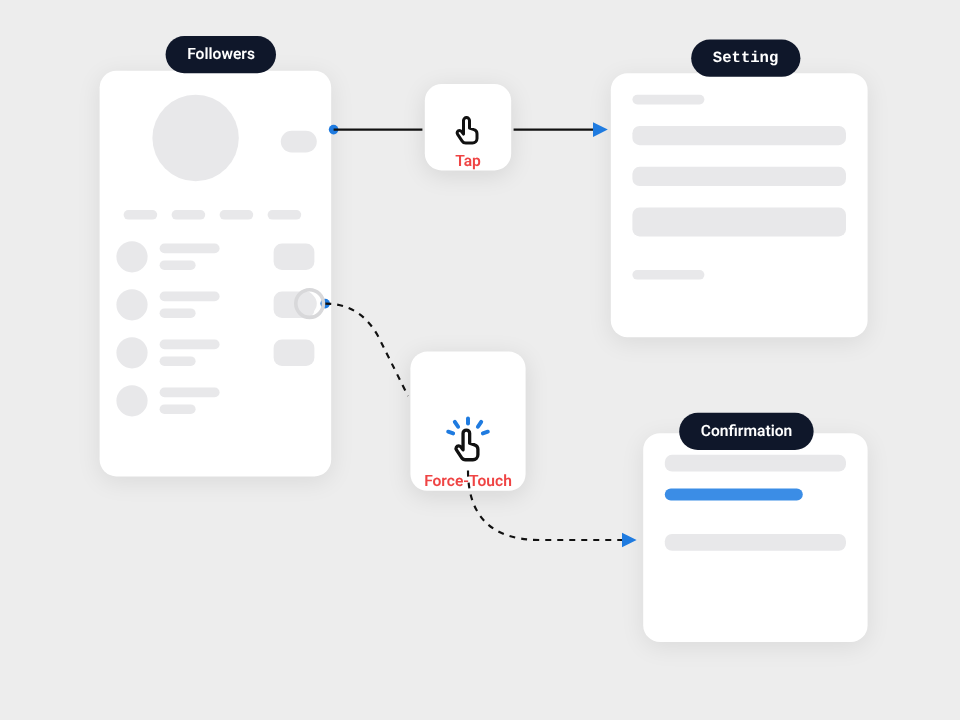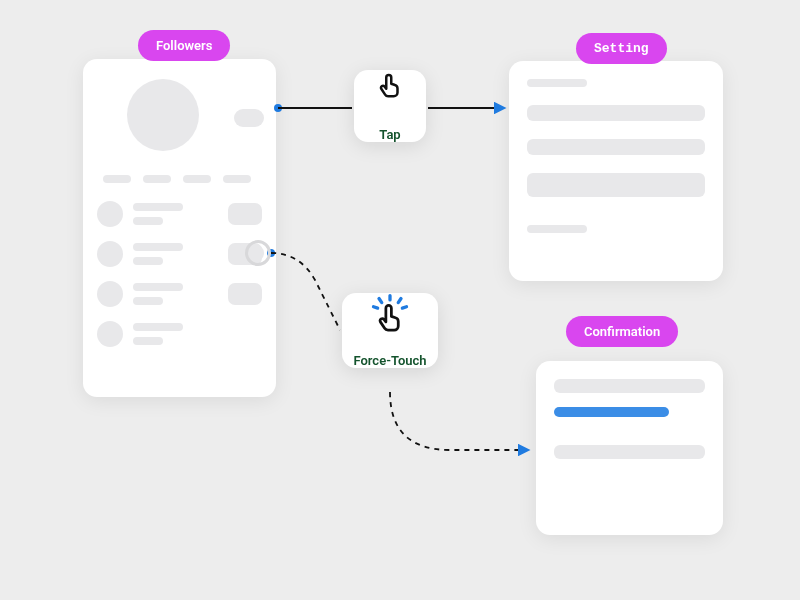--- a/index.html
+++ b/index.html
@@ -7,21 +7,21 @@
     margin: 0;
     width: 800px;
     height: 600px;
     background: #ededed;
     font-family: -apple-system, BlinkMacSystemFont, "Segoe UI", Roboto, sans-serif;
     position: relative;
     overflow: hidden;
   }
   .pill {
     position: absolute;
-    background: #d946ef;
+    background: #0f172a;
     color: #fff;
     font-weight: 600;
     font-size: 13px;
     padding: 8px 18px;
     border-radius: 999px;
     z-index: 10;
   }
   .card {
     position: absolute;
     background: #fff;
@@ -79,37 +79,37 @@
   .confirm .c1 { width:100%; height:14px; background:#e8e8ea; border-radius:6px; margin-bottom:14px;}
   .confirm .c2 { width:115px; height:10px; background:#3b8de6; border-radius:5px; margin-bottom:28px;}
   .confirm .c3 { width:100%; height:14px; background:#e8e8ea; border-radius:6px; }
 
   
   .gesture {
     position:absolute;
     background:#fff;
     border-radius:14px;
     box-shadow: 0 4px 20px rgba(0,0,0,0.10);
-    display:flex; flex-direction:column; align-items:center; justify-content:space-between;
-    gap:4px; color:#14532d; font-weight:600; font-size:13px;
+    display:flex; flex-direction:column; align-items:center; justify-content:flex-end;
+    gap:4px; color:#ef4444; font-weight:600; font-size:13px;
   }
   .tap-node { left:354px; top:70px; width:72px; height:72px; }
-  .force-node { left:342px; top:293px; width:96px; height:75px; }
+  .force-node { left:342px; top:293px; width:96px; height:116px; }
   .gesture svg { display:block; }
 
   
   svg.wires { position:absolute; left:0; top:0; width:800px; height:600px; pointer-events:none; z-index:5; }
   .dot { fill:#1f7be0; }
 </style>
 </head>
 <body>
 
 <div class="pill" style="left:138px; top:30px;">Followers</div>
 <div class="pill" style="left:576px; top:33px;font-family:Liberation Mono, monospace;">Setting</div>
-<div class="pill" style="left:566px; top:316px;">Confirmation</div>
+<div class="pill" style="left:566px; top:344px;">Confirmation</div>
 
 <div class="card followers">
   <div class="skel avatar-lg"></div>
   <div class="toggle1"></div>
   <div class="stat-row">
     <div class="stat"></div>
     <div class="stat"></div>
     <div class="stat"></div>
     <div class="stat"></div>
   </div>

